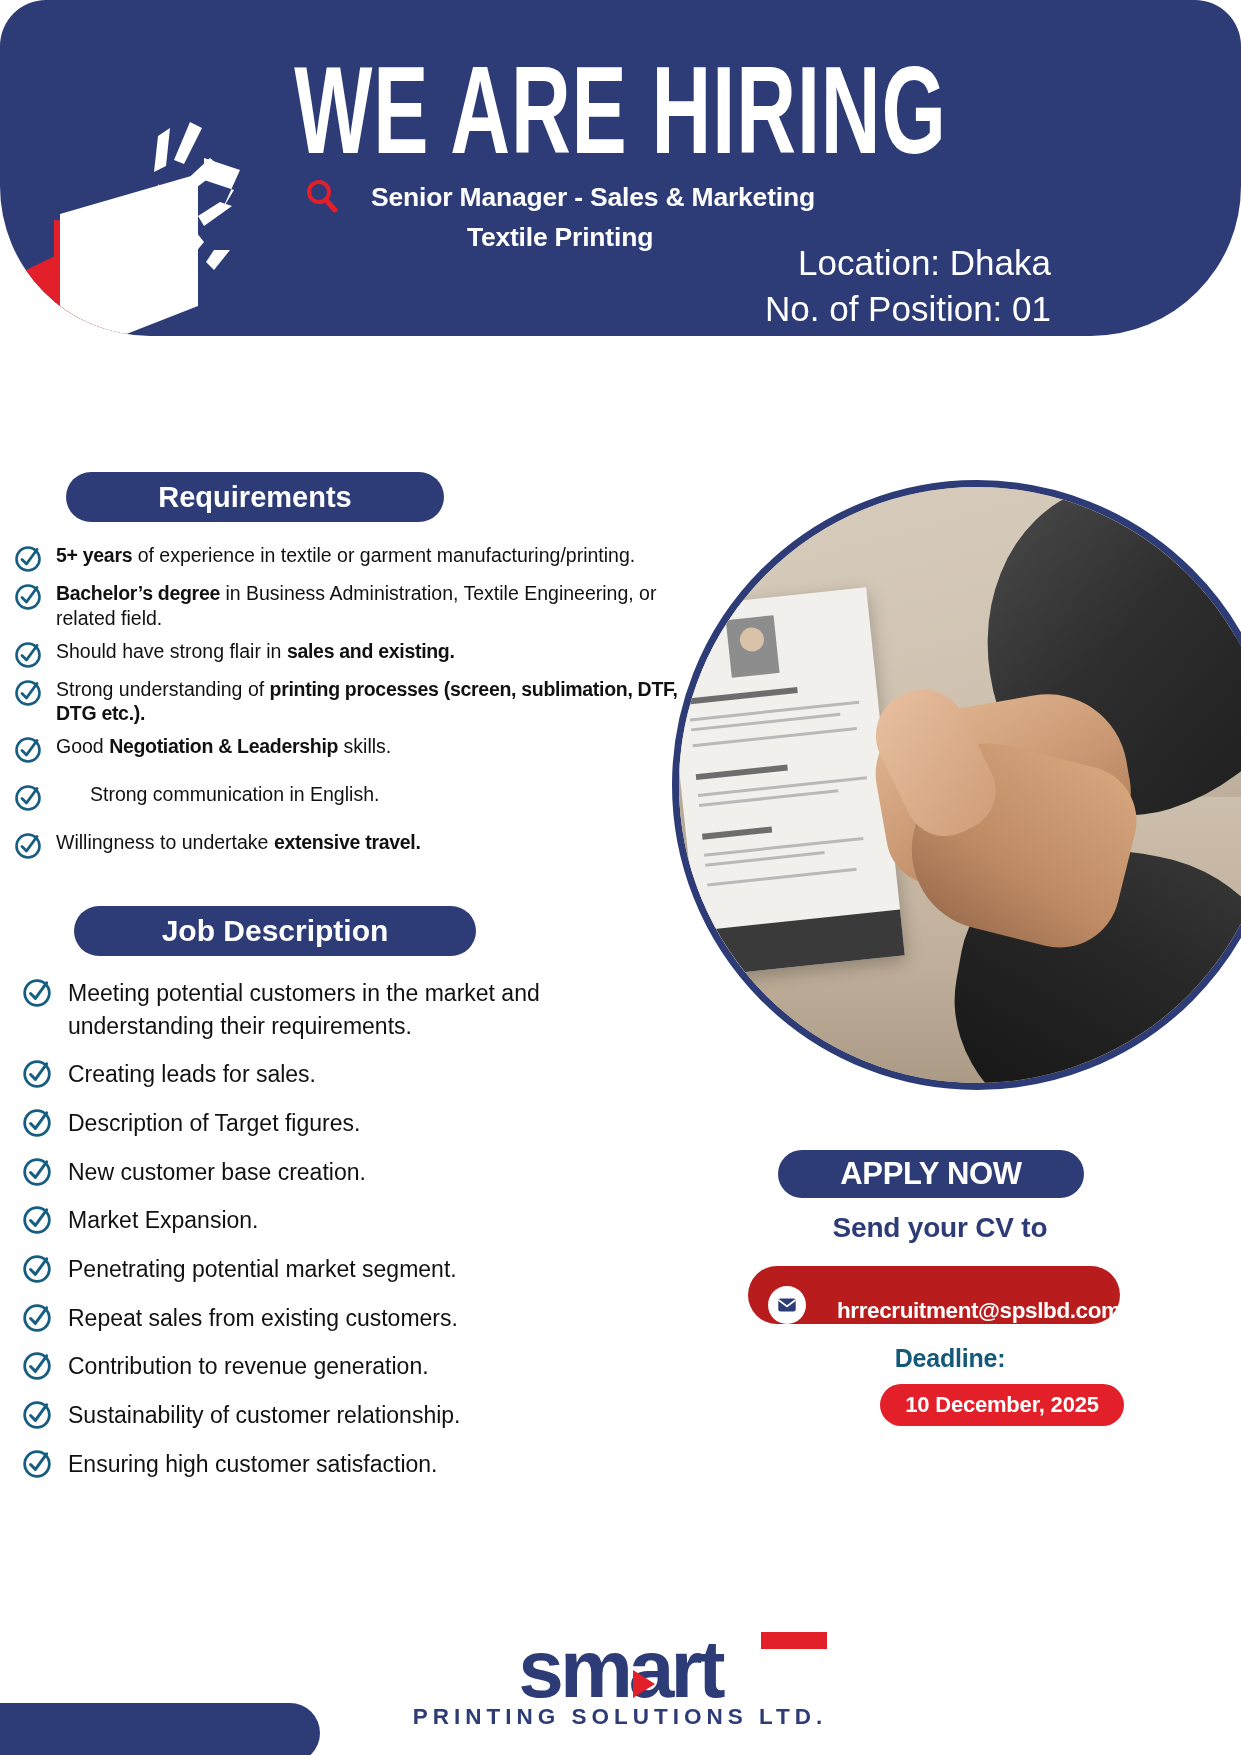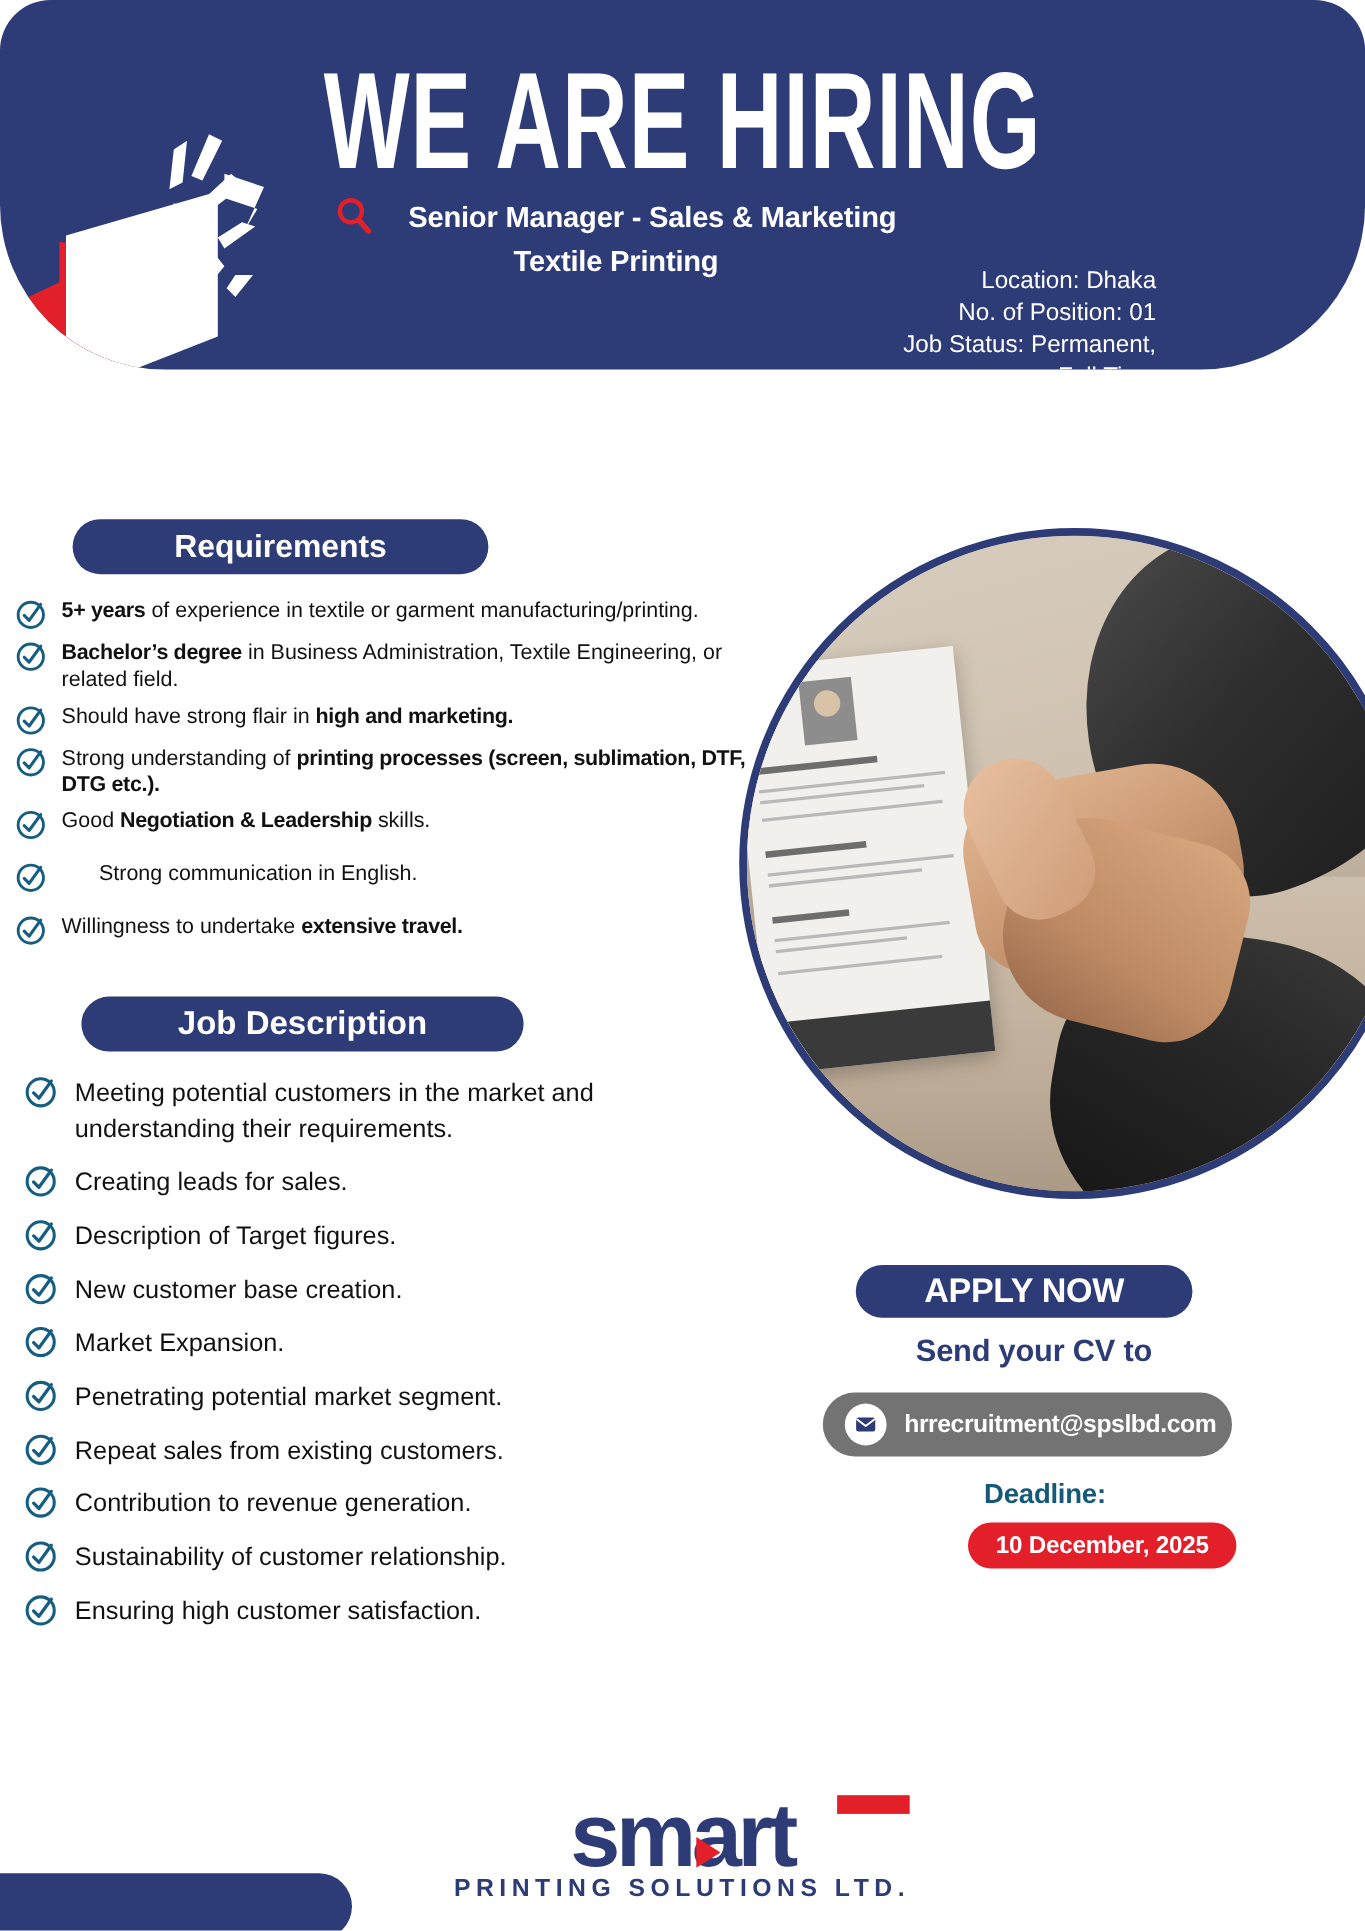--- a/index.html
+++ b/index.html
@@ -81,21 +81,21 @@
     font-weight: 700;
     letter-spacing: -0.2px;
   }
   .meta-block {
     position: absolute;
     right: 190px;
     top: 240px;
     width: 560px;
     text-align: right;
     color: #ffffff;
-    font-size: 22px;
+    font-size: 35px;
     line-height: 1.32;
     font-weight: 400;
   }
   .meta-block div { white-space: nowrap; }
 
   
   .megaphone {
     position: absolute;
     left: 8px;
     top: 110px;
@@ -312,26 +312,27 @@
     font-size: 28px;
     font-weight: 700;
     letter-spacing: -0.2px;
   }
   .email-bar {
     position: absolute;
     left: 748px;
     top: 1266px;
     width: 372px;
     height: 58px;
-    background: #737373;
+    background: #b91c1c;
     border-radius: 30px;
     display: flex;
-    align-items: center;
+    align-items: flex-end;
     padding-left: 20px;
     box-sizing: border-box;
+    gap: 15px;
   }
   .email-icon {
     width: 38px; height: 38px;
     border-radius: 50%;
     background: #ffffff;
     display: flex;
     align-items: center;
     justify-content: center;
     flex: 0 0 auto;
     margin-right: 16px;
@@ -493,21 +494,21 @@
       <path d="M8 14.5 L12.5 19 L23 4.5" fill="none" stroke="#155e82" stroke-width="2.8" stroke-linecap="round" stroke-linejoin="round"></path>
     </svg>
     <div class="req-text"><b>Bachelor’s degree</b><span> in Business Administration, Textile Engineering, or related field.</span></div>
   </div>
 
   <div class="req-item">
     <svg class="bullet-icon" viewBox="0 0 28 28">
       <circle cx="14" cy="14" r="11.5" fill="none" stroke="#155e82" stroke-width="2.6"></circle>
       <path d="M8 14.5 L12.5 19 L23 4.5" fill="none" stroke="#155e82" stroke-width="2.8" stroke-linecap="round" stroke-linejoin="round"></path>
     </svg>
-    <div class="req-text"><span>Should have strong flair in </span><b>high and marketing.</b></div>
+    <div class="req-text"><span>Should have strong flair in </span><b>sales and existing.</b></div>
   </div>
 
   <div class="req-item">
     <svg class="bullet-icon" viewBox="0 0 28 28">
       <circle cx="14" cy="14" r="11.5" fill="none" stroke="#155e82" stroke-width="2.6"></circle>
       <path d="M8 14.5 L12.5 19 L23 4.5" fill="none" stroke="#155e82" stroke-width="2.8" stroke-linecap="round" stroke-linejoin="round"></path>
     </svg>
     <div class="req-text"><span>Strong understanding of </span><b>printing processes (screen, sublimation, DTF, DTG etc.).</b></div>
   </div>
 

